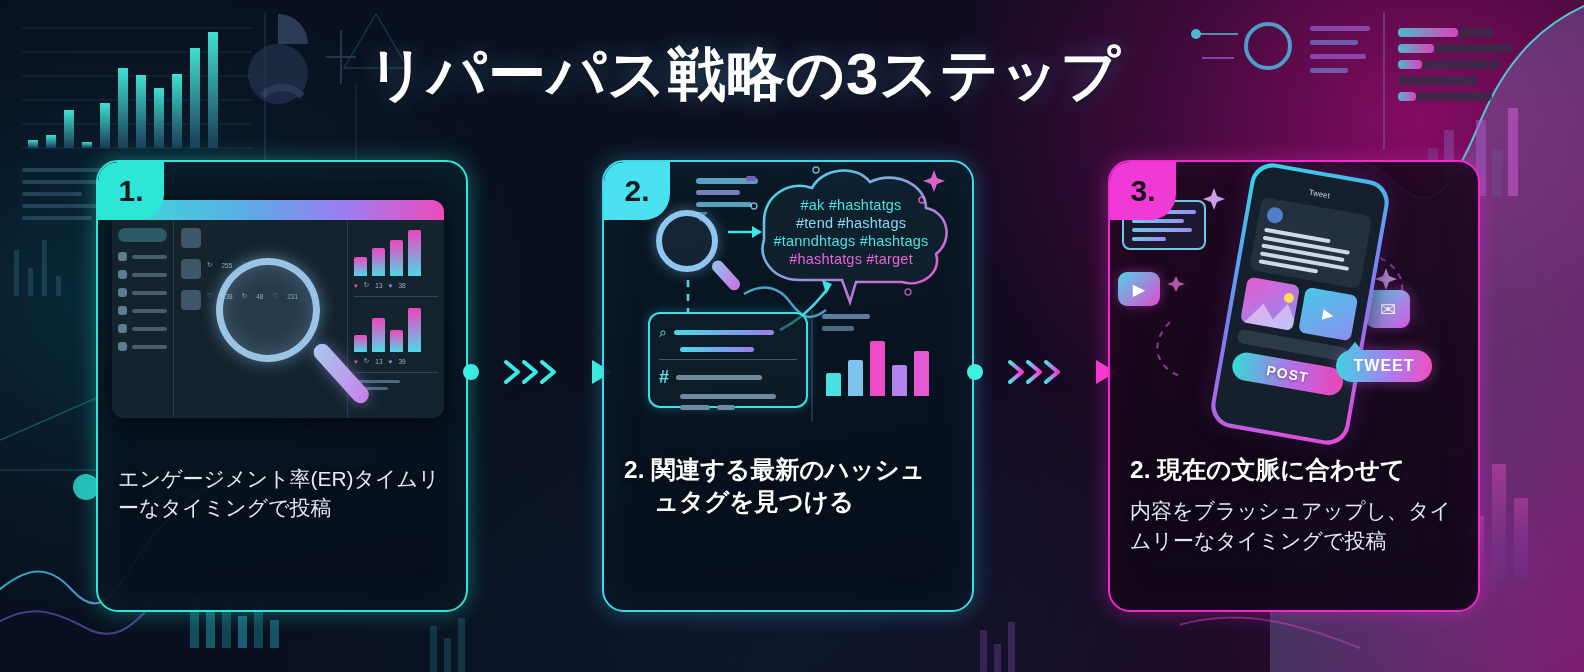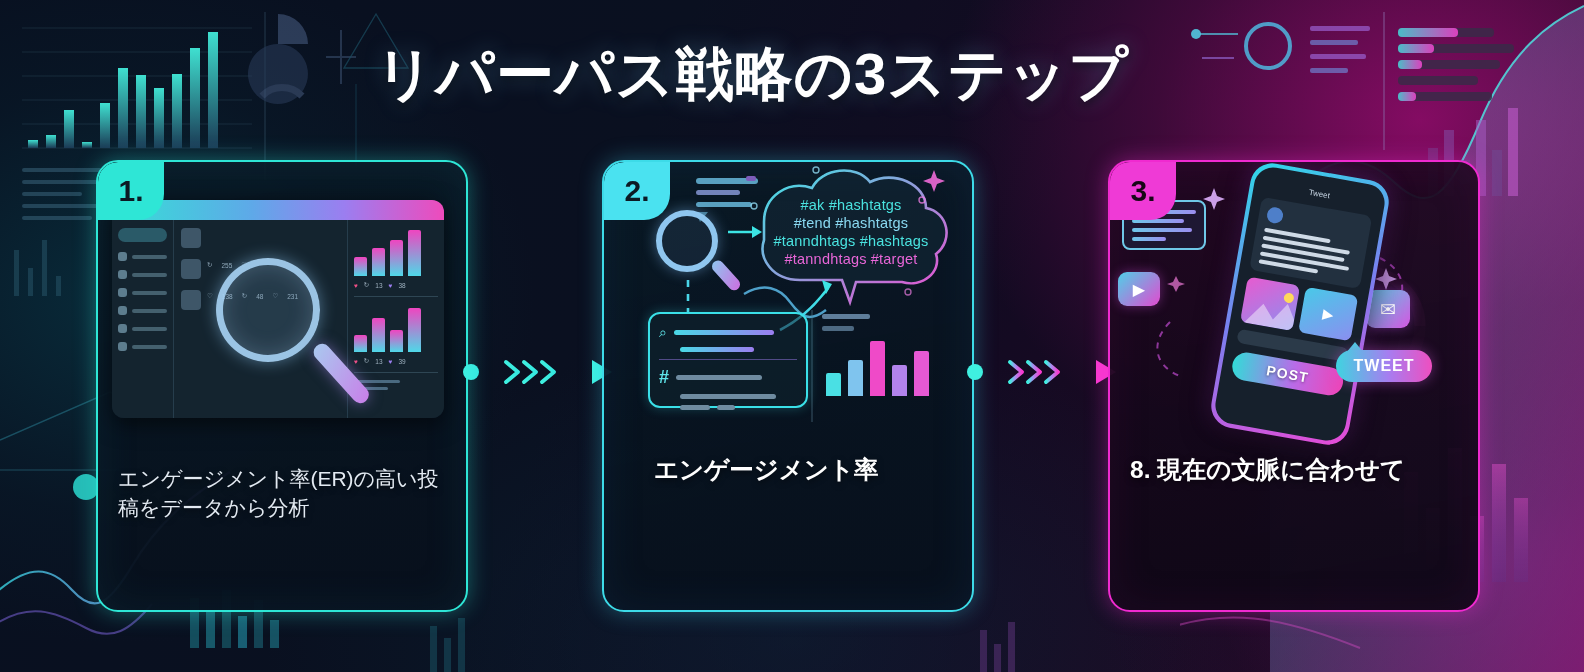--- a/index.html
+++ b/index.html
@@ -20,21 +20,21 @@
       radial-gradient(ellipse 520px 430px at 120px 300px, rgba(9,52,66,0.75) 0%, rgba(8,32,46,0.35) 50%, rgba(7,14,26,0) 80%),
       radial-gradient(ellipse 700px 400px at 790px 640px, rgba(10,40,58,0.45) 0%, rgba(8,16,30,0) 75%),
       linear-gradient(110deg, #081020 0%, #0a1020 38%, #140a22 62%, #2a0a26 100%);
   }
 
   
   svg.bgsvg { position:absolute; pointer-events:none; }
 
   
   #title {
-    position:absolute; left:16px; top:36px; width:1472px;
+    position:absolute; left:8px; top:36px; width:1472px;
     text-align:center;
     color:#ffffff;
     font-size:58px;
     font-weight:bold;
     letter-spacing:1px;
     text-shadow:0 0 22px rgba(120,200,255,0.35), 0 3px 10px rgba(0,0,0,0.7);
   }
 
   
   .card {
@@ -492,21 +492,21 @@
               <div style="height:3px;width:34px;border-radius:2px;background:#4a6a80;"></div>
             </div>
           </div>
         </div>
         <div class="magnify"></div>
         <div class="maghandle"></div>
       </div>
     </div>
 
     <div class="card-text">
-      <div class="card-desc">エンゲージメント率(ER)の高い投稿をデータから分析</div>
+      <div class="card-desc">エンゲージメント率(ER)タイムリーなタイミングで投稿</div>
     </div>
   </div>
 
   <svg class="connector" id="connector-1" viewBox="0 0 150 40">
     <defs>
       <linearGradient id="conn1" x1="0" y1="0" x2="1" y2="0">
         <stop offset="0%" stop-color="#3ff0e0"></stop>
         <stop offset="100%" stop-color="#35e8e0"></stop>
       </linearGradient>
     </defs>
@@ -566,23 +566,23 @@
 
         <rect x="218" y="152" width="48" height="5" rx="2" fill="#7ca2c4" opacity="0.75"></rect>
         <rect x="218" y="164" width="32" height="5" rx="2" fill="#7ca2c4" opacity="0.6"></rect>
       </svg>
 
       <div class="mag2"></div>
       <div class="mag2h"></div>
 
       <div class="cloud-tags" style="left:152px;top:14px;">
         <span class="tag-line t-c">#ak #hashtatgs</span>
-        <span class="tag-line t-b">#tend #hashtatgs</span>
+        <span class="tag-line t-b">#tend #hashtags</span>
         <span class="tag-line t-c">#tanndhtags #hashtags</span>
-        <span class="tag-line t-m">#tanndhtags #target</span>
+        <span class="tag-line t-m">#hashtatgs #target</span>
       </div>
 
       <div class="searchbox">
         <div class="sb-row">
           <span class="sb-ic">⌕</span>
           <span class="sb-ln" style="width:100px"></span>
         </div>
         <div class="sb-row">
           <span style="width:14px"></span>
           <span class="sb-ln" style="width:74px"></span>
@@ -607,21 +607,22 @@
         <span class="c2b" style="height:36%;background:#4ae0e4"></span>
         <span class="c2b" style="height:56%;background:#7fc4ee"></span>
         <span class="c2b" style="height:86%;background:#ef4ac8"></span>
         <span class="c2b" style="height:48%;background:#b283ec"></span>
         <span class="c2b" style="height:70%;background:#e659d4"></span>
       </div>
     </div>
 
     <div class="card-text">
       <div class="card-heading">
-        <span class="hang">エンゲージメント率</span>
+        <span>2. 関連する最新のハッシュ</span>
+        <span class="hang">ュタグを見つける</span>
       </div>
     </div>
   </div>
 
   <svg class="connector" id="connector-2" viewBox="0 0 150 40">
     <defs>
       <linearGradient id="conn2" x1="0" y1="0" x2="1" y2="0">
         <stop offset="0%" stop-color="#3ff0e0"></stop>
         <stop offset="45%" stop-color="#a88ef0"></stop>
         <stop offset="100%" stop-color="#f93ad0"></stop>
@@ -691,18 +692,19 @@
           <div class="ph-post">POST</div>
         </div>
       </div>
 
       <div class="tweet-tail"></div>
       <div class="tweet-pill">TWEET</div>
     </div>
 
     <div class="card-text">
       <div class="card-heading">
-        <span>8. 現在の文脈に合わせて</span>
-      </div>
+        <span>2. 現在の文脈に合わせて</span>
+      </div>
+      <div class="card-desc">内容をブラッシュアップし、タイムリーなタイミングで投稿</div>
     </div>
   </div>
 
 </div>
 
 </body></html>

